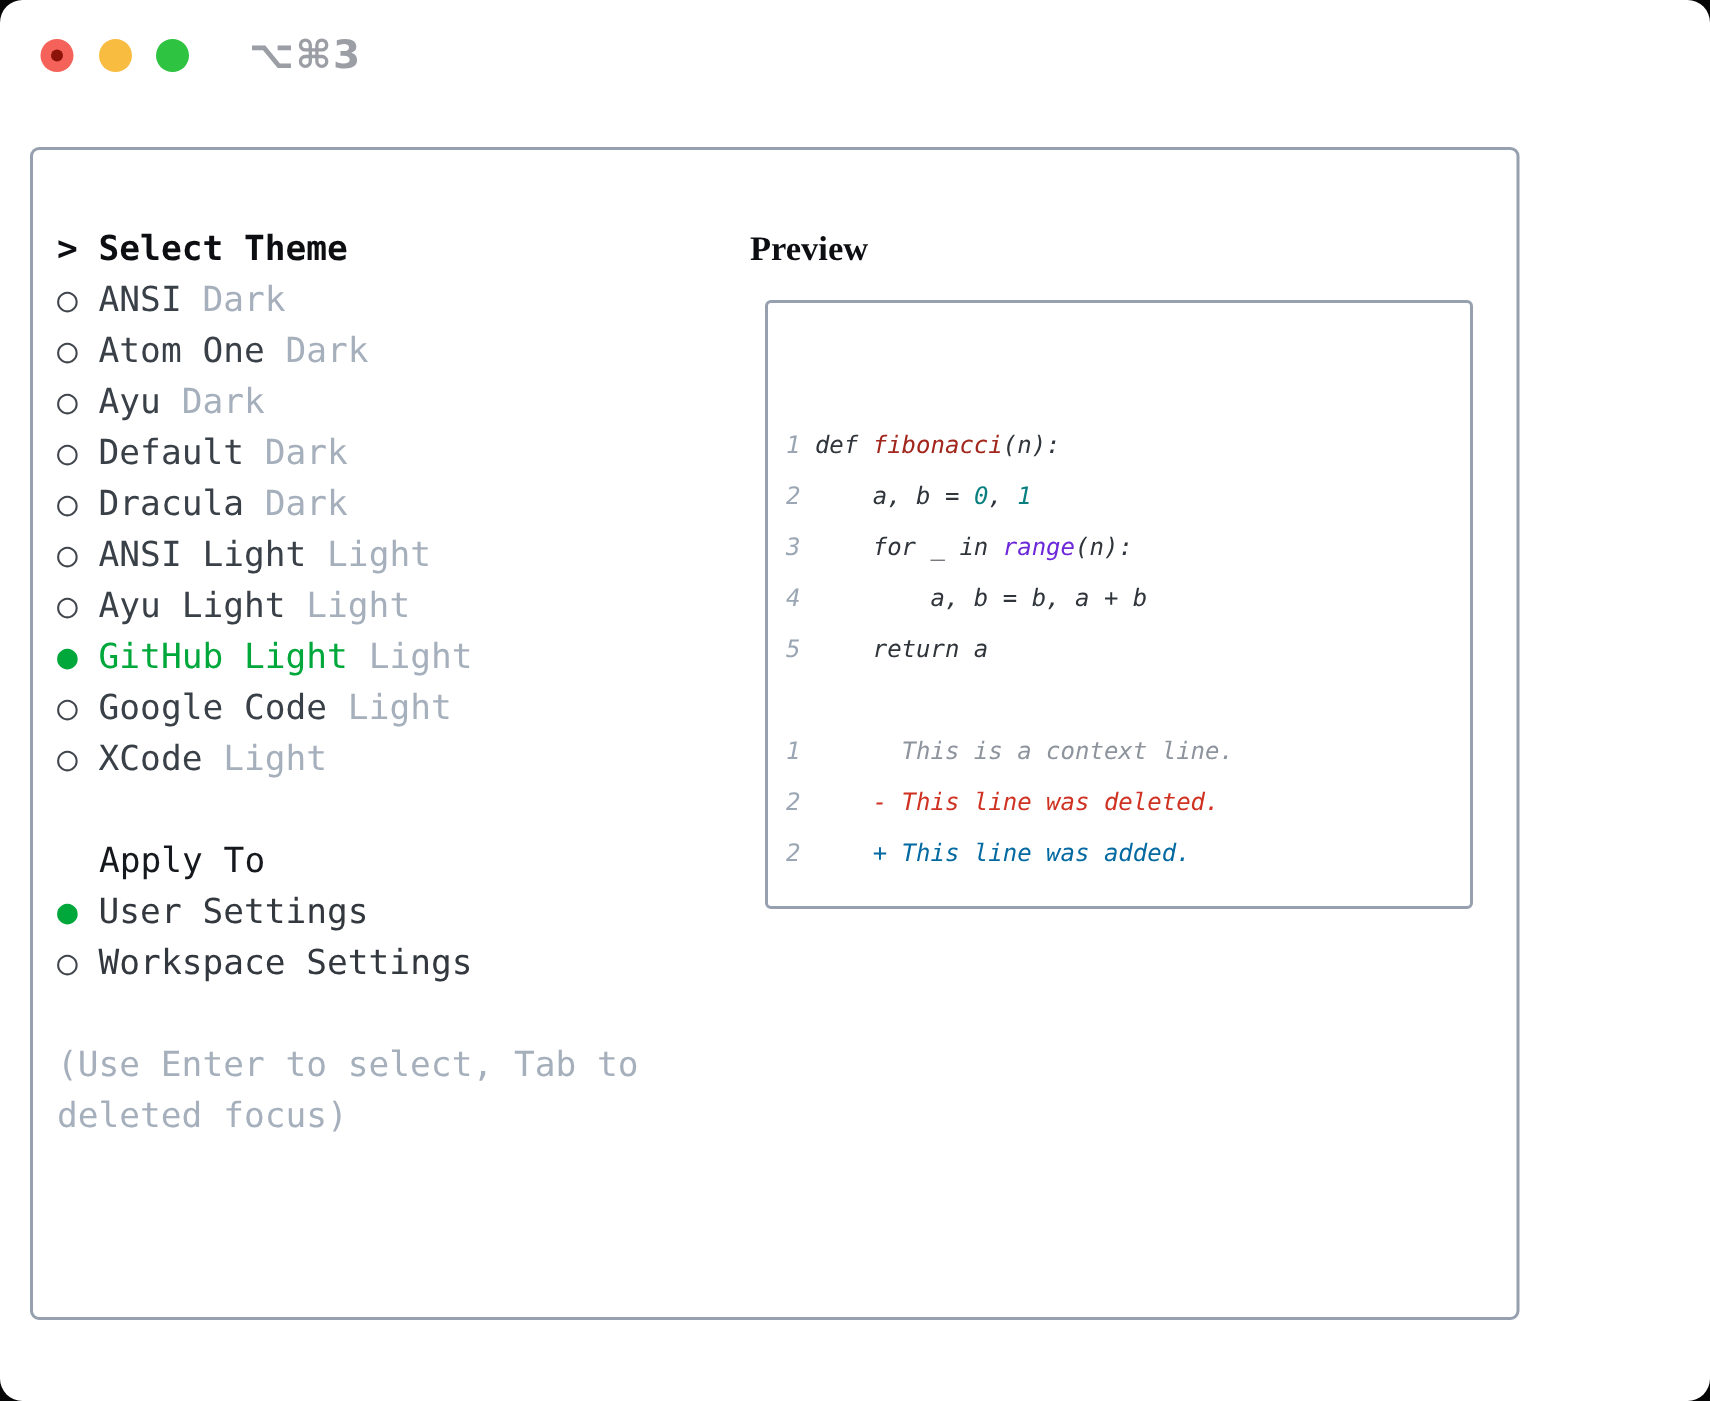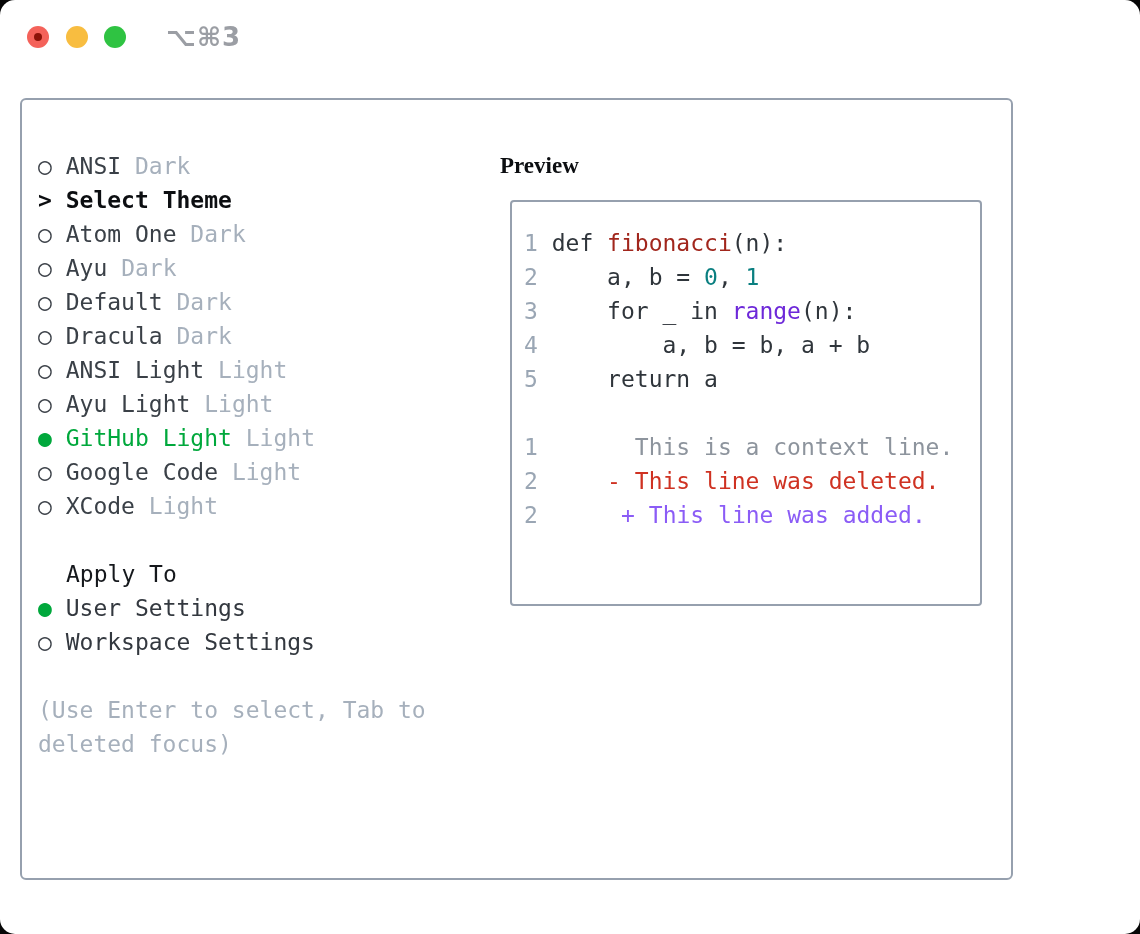--- a/index.html
+++ b/index.html
@@ -46,50 +46,50 @@
   .hint{color:#a6b0bc;}
   
   .preview-title{
     position:absolute;left:500px;top:149px;
     font-size:23px;line-height:34px;font-weight:bold;color:#0c0e11;font-family:Liberation Serif, serif;
   }
   .preview-box{
     position:absolute;left:510px;top:200px;width:472px;height:406px;
     border:2px solid #96a0ae;border-radius:4px;background:#fff;box-sizing:border-box;
   }
-  .code{padding:24px 0 0 12px;font-size:23px;line-height:34px;}
+  .code{padding:78px 0 0 12px;font-size:16px;line-height:34px;font-style:italic;}
   .cl{white-space:pre;height:34px;}
   .ln{color:#9aa6b4;}
   .c-plain{color:#2f353b;}
   .c-func{color:#a1261c;}
   .c-num{color:#0a7f80;}
   .c-builtin{color:#6d28d9;}
   .c-context{color:#8d949d;}
   .c-deleted{color:#cf3222;}
-  .c-added{color:#8b5cf6;margin-left:14px;}
+  .c-added{color:#0369a1;}
 </style>
 </head>
 <body>
 
 <div class="window">
 
   <div class="titlebar">
     <div class="tl tl-red">
         <span class="dot"></span>
       </div>
     <div class="tl tl-yellow"></div>
     <div class="tl tl-green"></div>
     <div class="win-title">⌥⌘3</div>
   </div>
 
   <div class="panel"></div>
 
   <div class="left-col">
+    <div class="row title-row"><span class="prompt">&gt;</span> <span class="list-title">Select Theme</span></div>
     <div class="row theme-row"><span class="marker">○</span> <span class="name">ANSI</span> <span class="tag">Dark</span></div>
-    <div class="row title-row"><span class="prompt">&gt;</span> <span class="list-title">Select Theme</span></div>
     <div class="row theme-row"><span class="marker">○</span> <span class="name">Atom One</span> <span class="tag">Dark</span></div>
     <div class="row theme-row"><span class="marker">○</span> <span class="name">Ayu</span> <span class="tag">Dark</span></div>
     <div class="row theme-row"><span class="marker">○</span> <span class="name">Default</span> <span class="tag">Dark</span></div>
     <div class="row theme-row"><span class="marker">○</span> <span class="name">Dracula</span> <span class="tag">Dark</span></div>
     <div class="row theme-row"><span class="marker">○</span> <span class="name">ANSI Light</span> <span class="tag">Light</span></div>
     <div class="row theme-row"><span class="marker">○</span> <span class="name">Ayu Light</span> <span class="tag">Light</span></div>
     <div class="row theme-row selected"><span class="marker">●</span> <span class="name">GitHub Light</span> <span class="tag">Light</span></div>
     <div class="row theme-row"><span class="marker">○</span> <span class="name">Google Code</span> <span class="tag">Light</span></div>
     <div class="row theme-row"><span class="marker">○</span> <span class="name">XCode</span> <span class="tag">Light</span></div>
     <div class="blank-row"></div>

